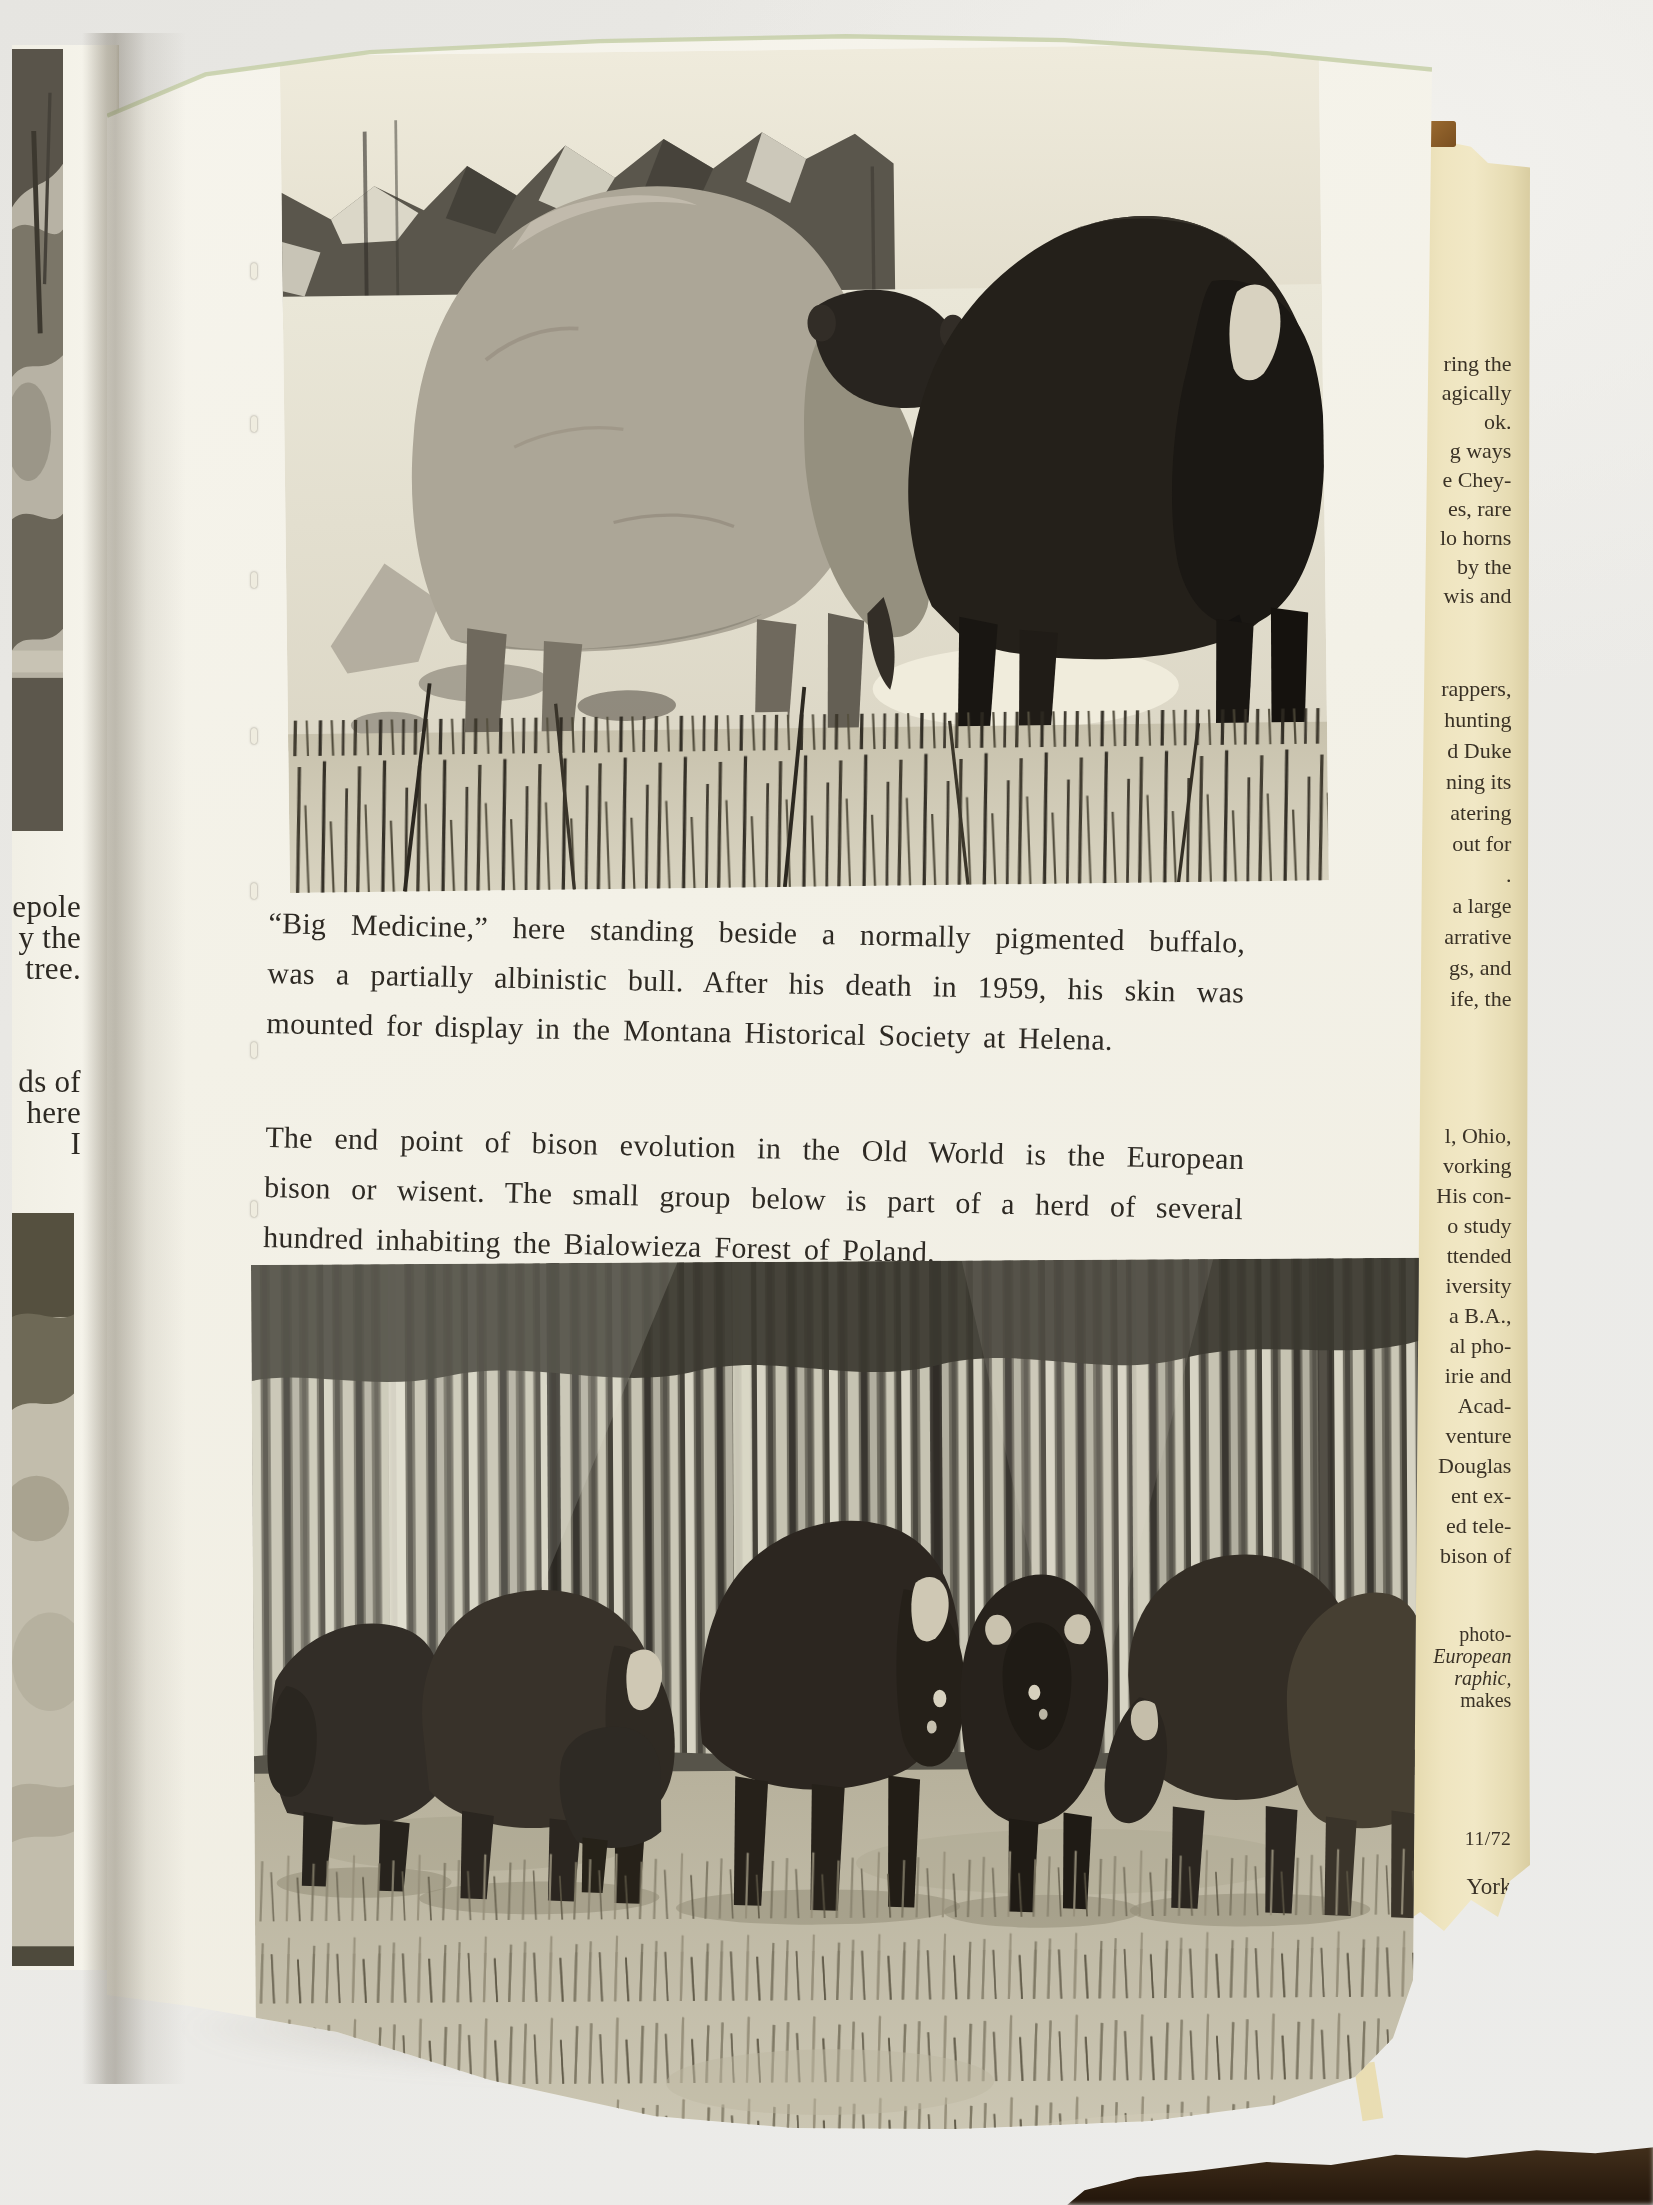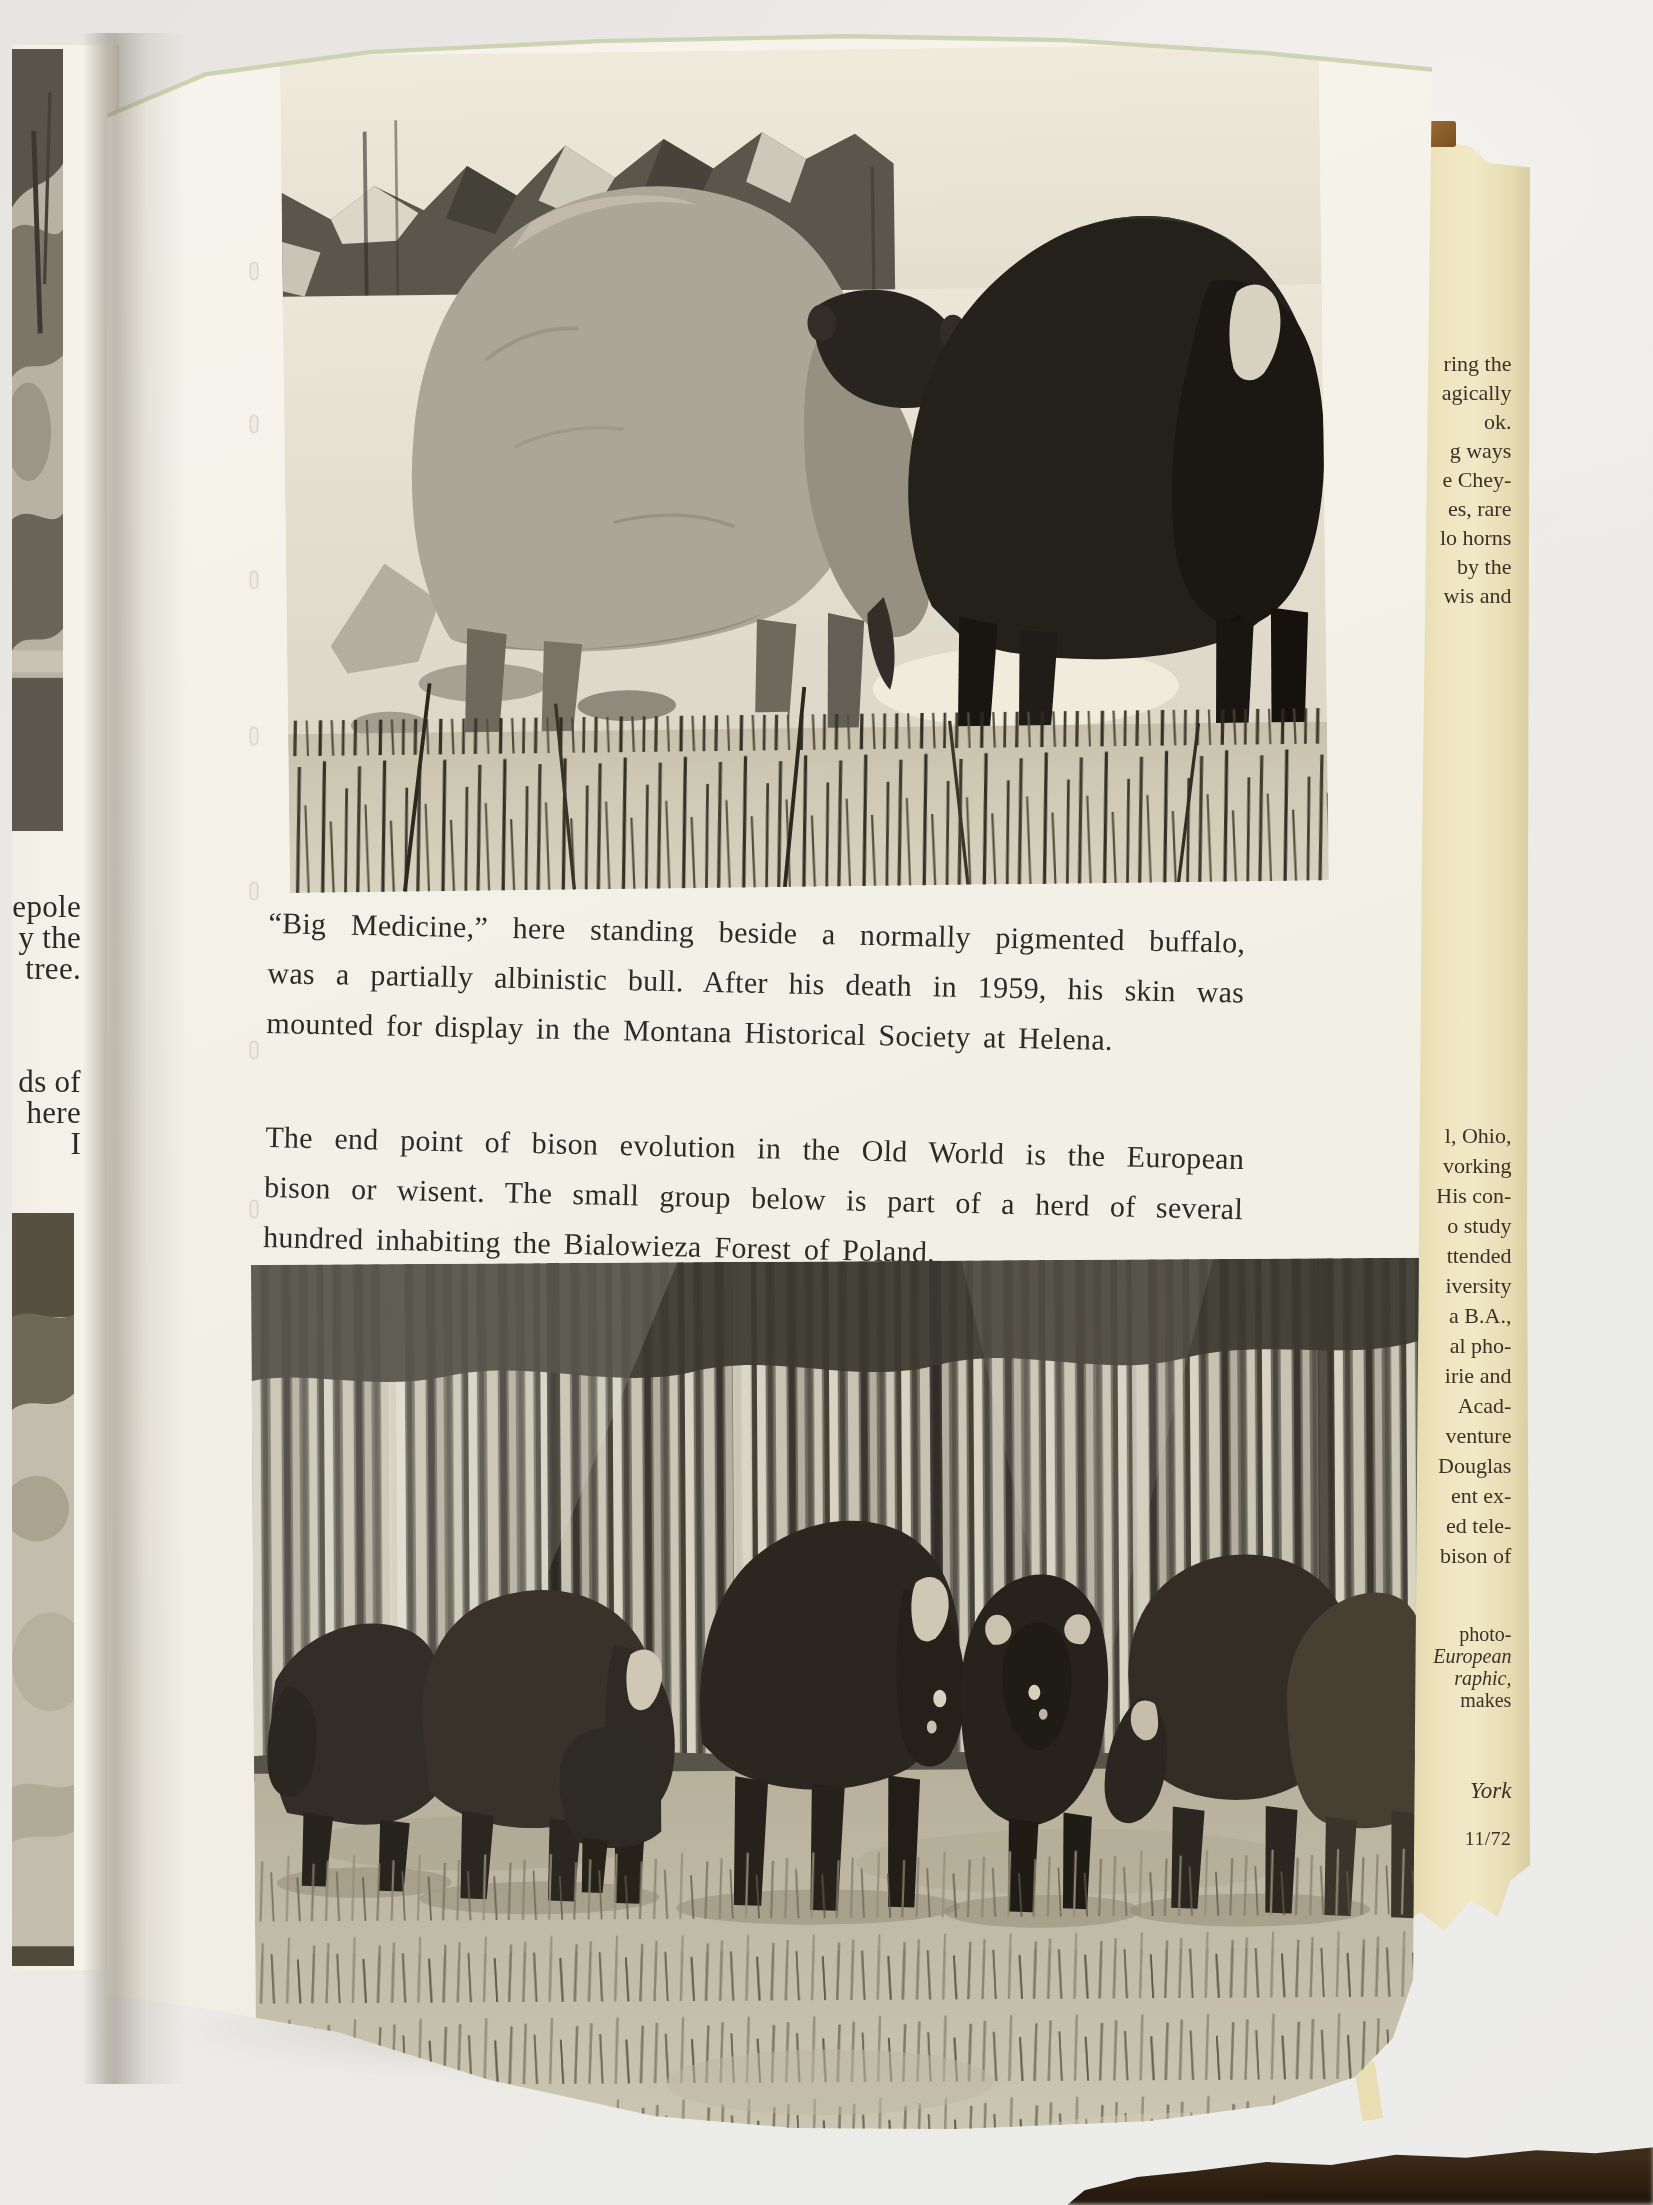--- a/index.html
+++ b/index.html
@@ -52,21 +52,21 @@
     clip-path:polygon(0px 4.4px,23px 0px,65px 8.8px,82px 25px,124px 29.5px,121px 1099px,124px 1727px,
       104px 1743px,92px 1779px,65px 1762px,38px 1793px,14.2px 1774px,0px 1784px);}
   .flap-block{position:absolute;left:0;right:18.6px;text-align:right;}
   .flap-block > div{white-space:nowrap;}
   .fb1{top:211px;line-height:29px;}
   .fb2{top:535px;line-height:31px;}
   .fb3{top:983px;line-height:30px;}
   .fb4{top:1485px;line-height:22px;font-size:20px;}
   .fb4 > div:nth-child(2),.fb4 > div:nth-child(3){font-style:italic;}
   .flap-line{position:absolute;left:0;right:18.6px;text-align:right;white-space:nowrap;}
-  .publisher{top:1640px;font-style:italic;font-size:23px;}
+  .publisher{top:1736px;font-size:23px;}
   .code{top:1689px;font-size:19.7px;letter-spacing:0.5px;}
   
   #board-bit{position:absolute;left:1429px;top:121px;width:27px;height:26px;z-index:12;border-radius:2.7px;
     background:linear-gradient(135deg,#9a6a30,#7a4f20);}
   #flap-sliver{position:absolute;left:1358px;top:2063px;width:21px;height:57px;z-index:8;
     background:#e9ddb3;transform:rotate(-9deg);}
   #page-bottom-shadow{position:absolute;left:98px;top:1947px;width:1258px;height:180px;z-index:5;
     background:radial-gradient(ellipse 55% 40% at 45% 45%, rgba(120,112,95,0.35), rgba(120,112,95,0) 70%);
     filter:blur(9.8px);}
   #table-corner{position:absolute;left:1067px;top:2131px;width:587px;height:74px;z-index:50;
@@ -84,20 +84,33 @@
     <div class="flap-block fb1">
         <div>ring the</div>
         <div>agically</div>
         <div>ok.</div>
         <div>g ways</div>
         <div>e Chey-</div>
         <div>es, rare</div>
         <div>lo horns</div>
         <div>by the</div>
         <div>wis and</div>
+      </div>
+    <div class="flap-block fb2">
+        <div>rappers,</div>
+        <div>hunting</div>
+        <div>d Duke</div>
+        <div>ning its</div>
+        <div>atering</div>
+        <div>out for</div>
+        <div>.</div>
+        <div>a large</div>
+        <div>arrative</div>
+        <div>gs, and</div>
+        <div>ife, the</div>
       </div>
     <div class="flap-block fb3">
         <div>l, Ohio,</div>
         <div>vorking</div>
         <div>His con-</div>
         <div>o study</div>
         <div>ttended</div>
         <div>iversity</div>
         <div>a B.A.,</div>
         <div>al pho-</div>

